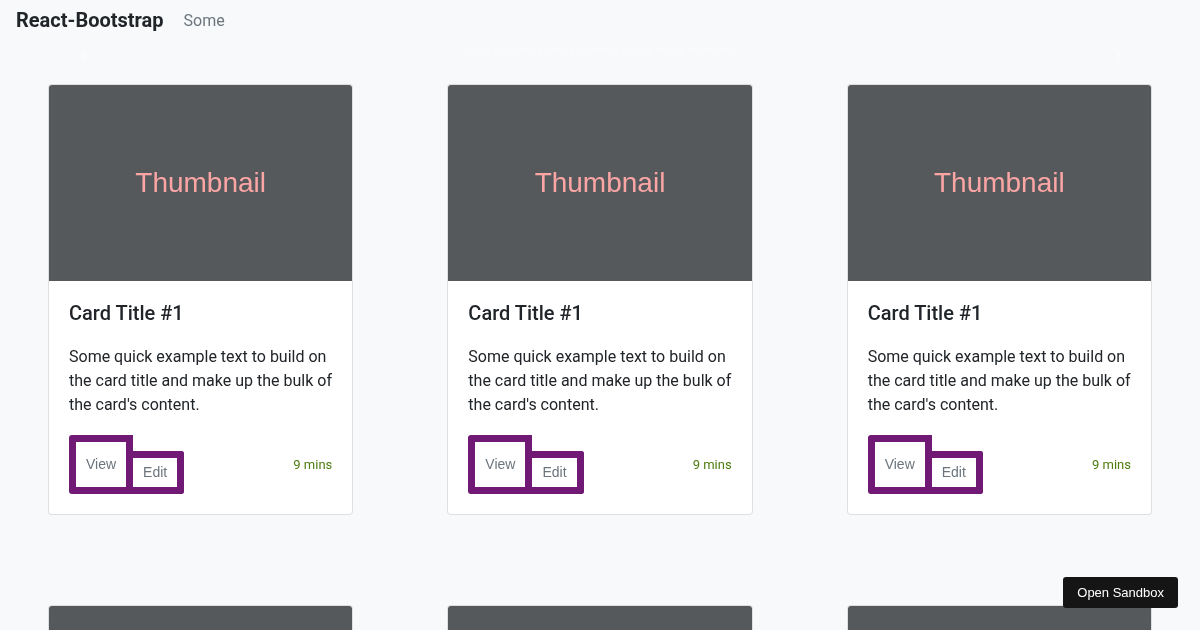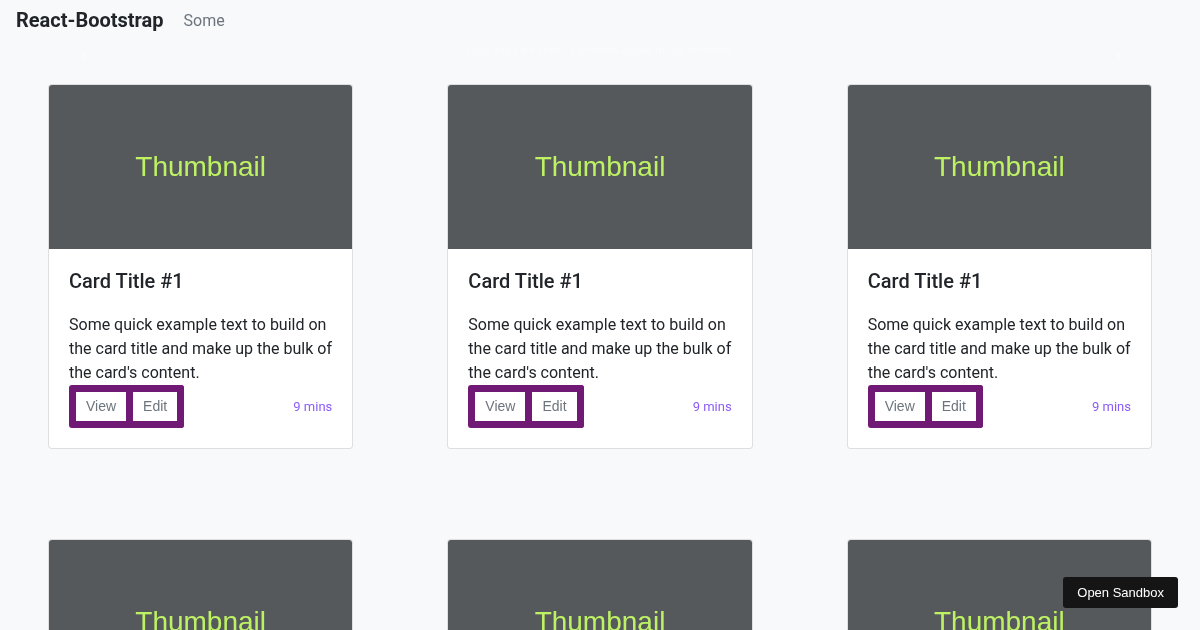--- a/index.html
+++ b/index.html
@@ -63,64 +63,65 @@
 .card {
   background: #fff;
   border: 1px solid rgba(0,0,0,0.125);
   border-radius: 4px;
   overflow: hidden;
   display: flex;
   flex-direction: column;
 }
 .card-thumb {
   background: #55595c;
-  height: 164px;
+  height: 196px;
   display: flex;
   align-items: center;
   justify-content: center;
-  color: #bef264;
+  color: #fca5a5;
   font-size: 28px;
   font-family: "Segoe UI", Arial, sans-serif;
 }
 .card-body {
   padding: 20px;
 }
 .card-title {
   font-size: 20px;
   font-weight: 500;
   color: #212529;
   margin-bottom: 20px;
 }
 .card-text {
   font-size: 16px;
   color: #212529;
   line-height: 1.5;
+  margin-bottom: 18px;
 }
 .card-footer-row {
   display: flex;
   align-items: center;
   justify-content: space-between;
 }
 .btn-group {
   display: inline-flex;
 }
 .btn {
   padding: 4px 10px;
   font-size: 14px;
   color: #6c757d;
   background: #fff;
   border: 7px solid #701a75;
   cursor: pointer;
   line-height: 1.5;
 }
 .btn:first-child { border-radius: 3px 0 0 3px; }
-.btn:last-child { border-radius: 0 3px 3px 0; border-left: none; }
+.btn:last-child { border-radius: 0 3px 3px 0; border-left: none; margin-top: 16px; }
 .time-text {
   font-size: 13px;
-  color: #8b5cf6;
+  color: #4d7c0f;
 }
 .sandbox-btn {
   position: absolute;
   right: 22px;
   bottom: 22px;
   background: #151515;
   color: #fff;
   padding: 8px 14px;
   font-size: 13px;
   border-radius: 3px;

